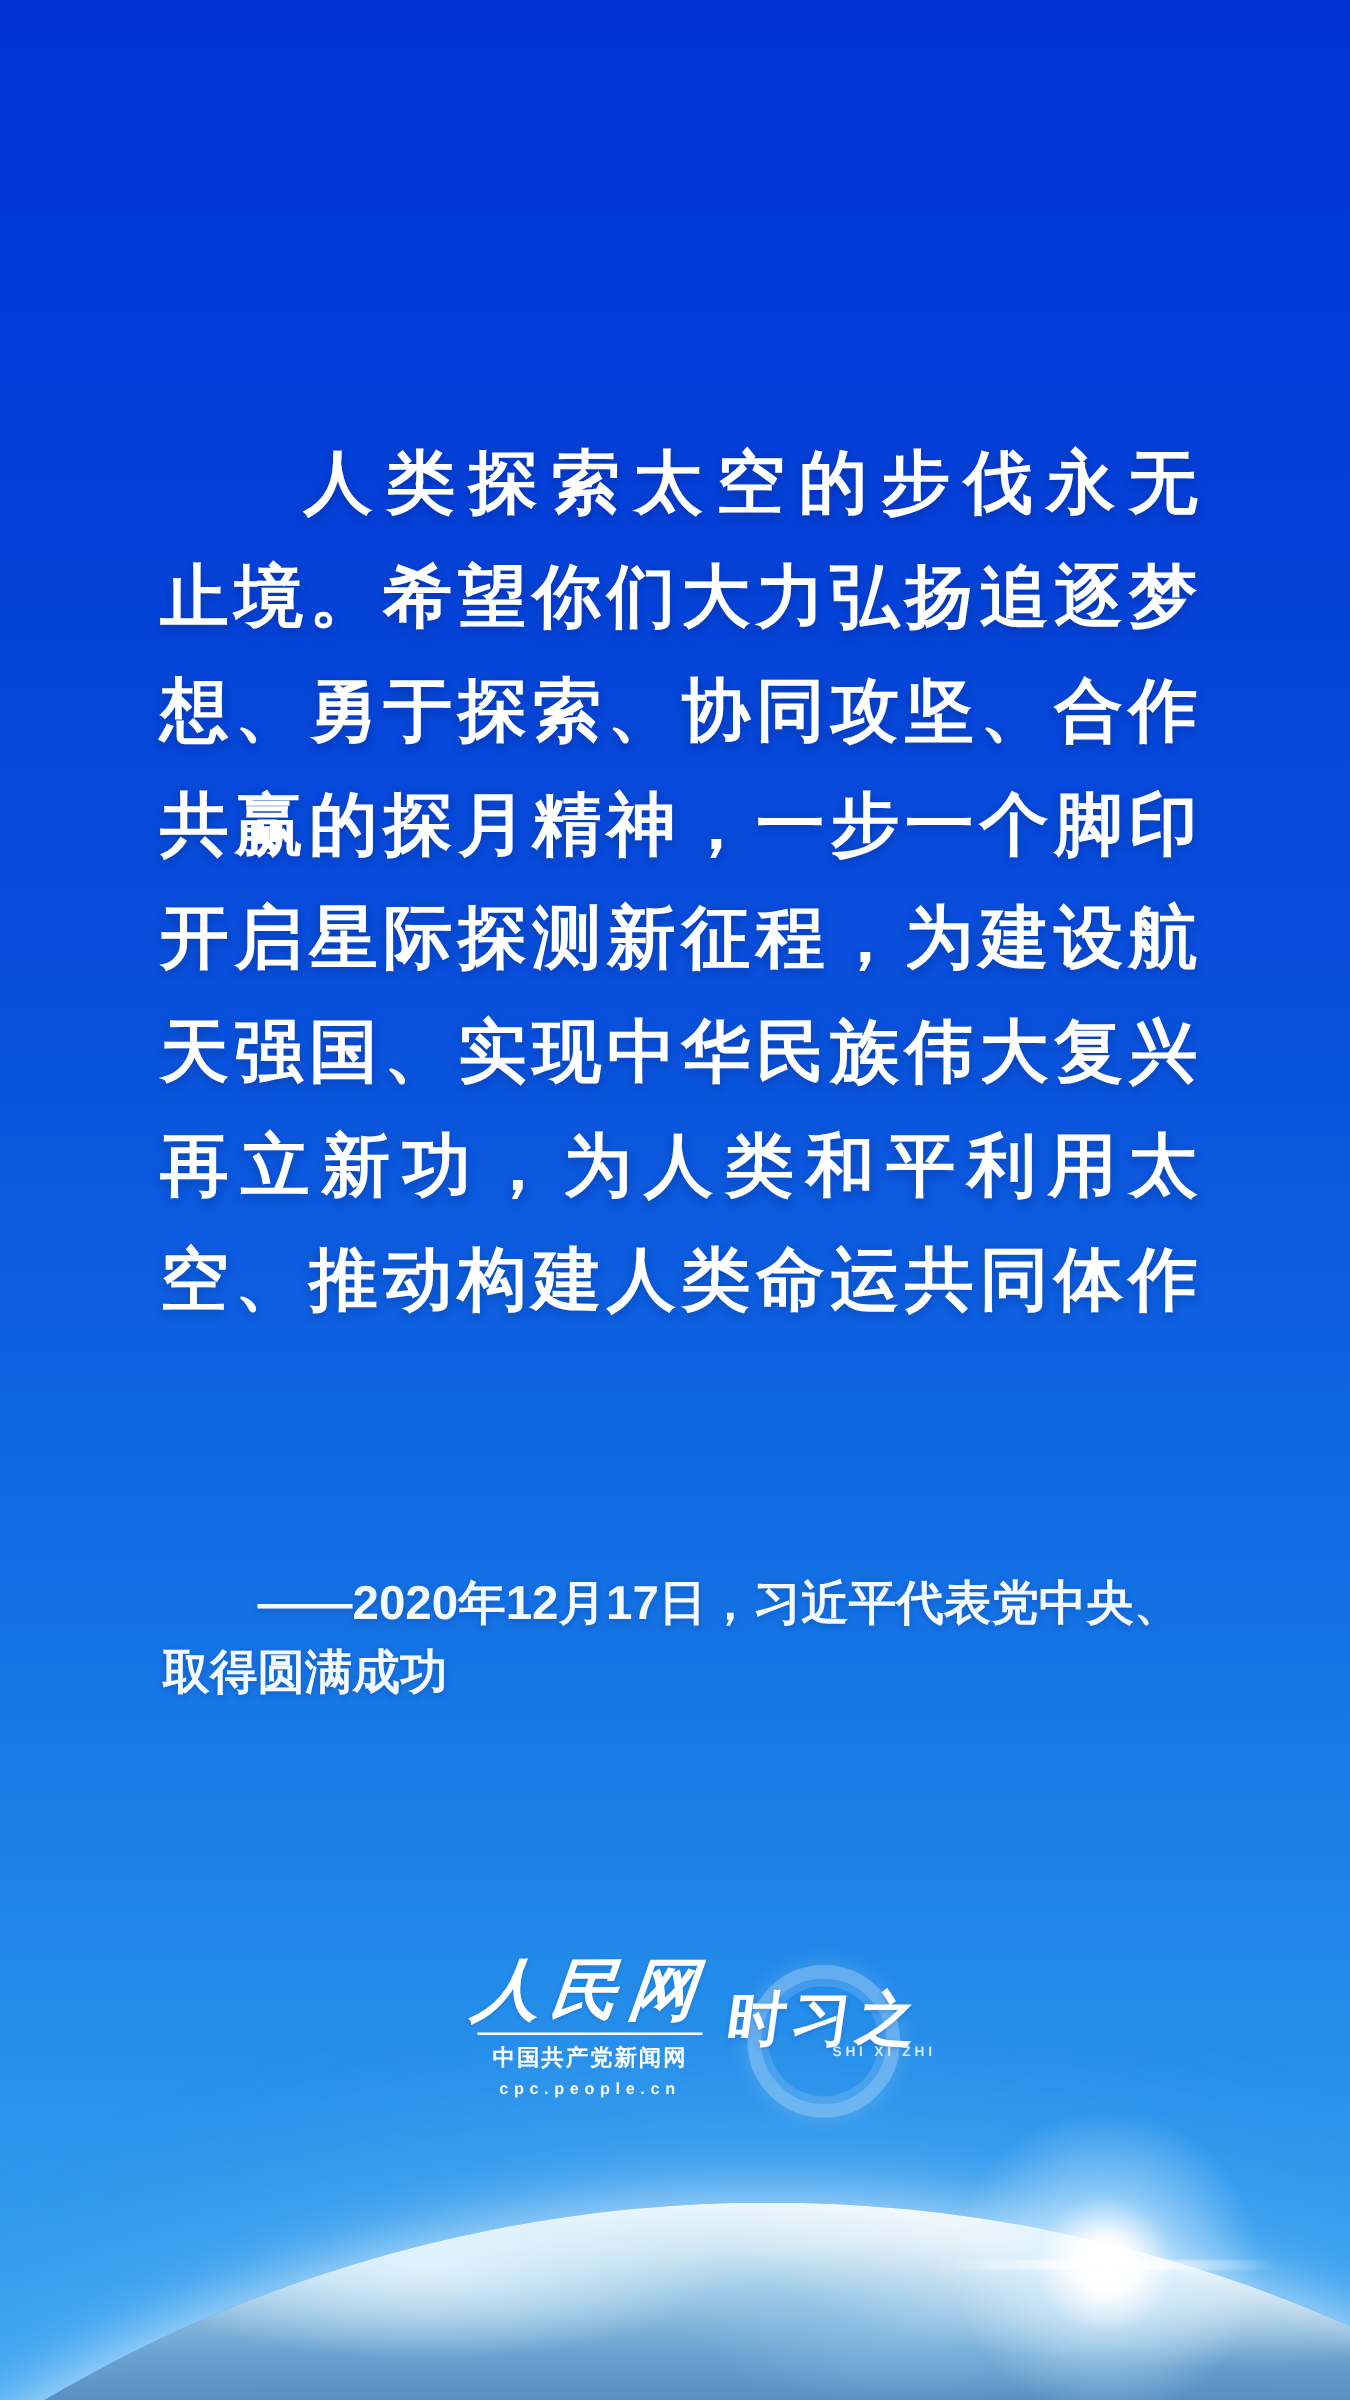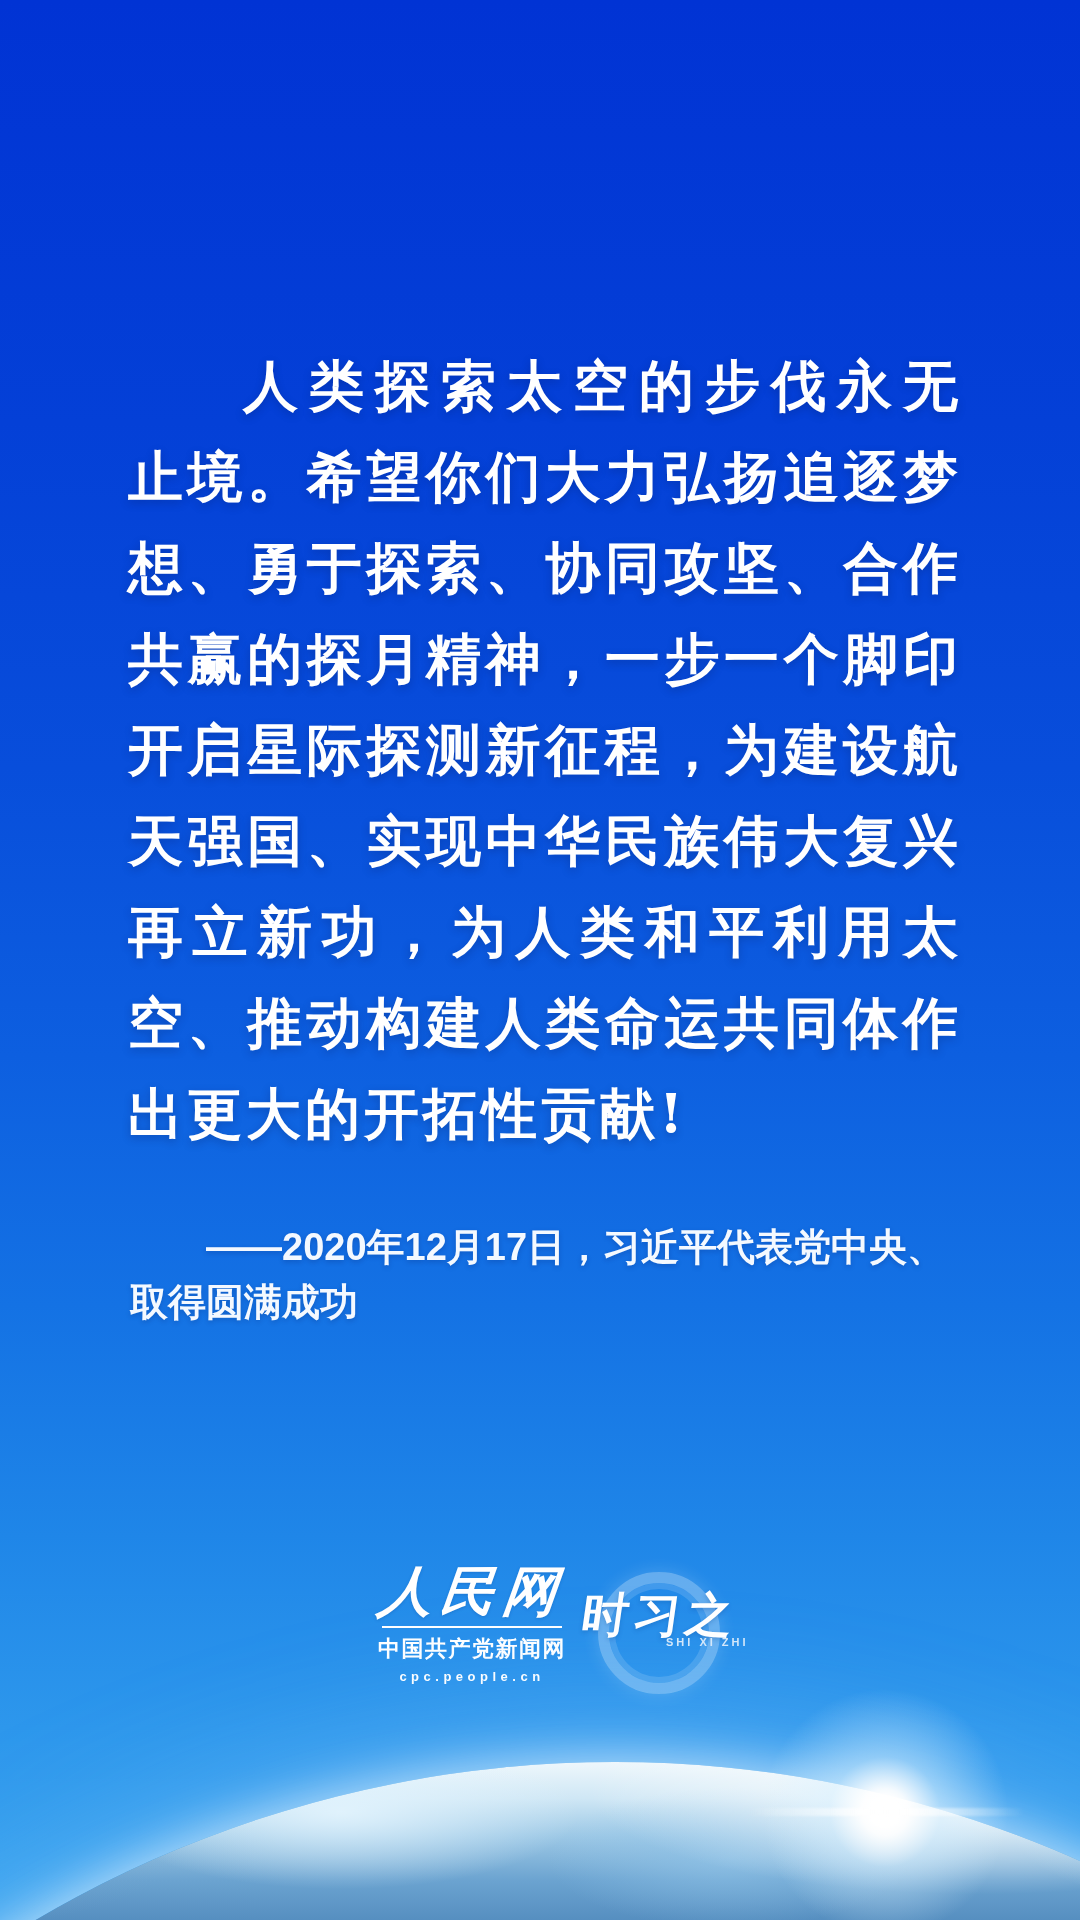--- a/index.html
+++ b/index.html
@@ -17,30 +17,30 @@
   .q-line{display:flex;justify-content:space-between;align-items:center;height:91px;white-space:nowrap;}
   .q-line span{display:block;}
   .q-indent::before{content:"";display:block;width:104px;flex:0 0 104px;}
   .q-last{justify-content:flex-start;letter-spacing:4px;}
   
   .attr{
     position:absolute;left:130px;top:1220px;width:850px;
     color:#f4f9ff;font-size:38px;line-height:55px;font-weight:700;
     text-shadow:0 2px 5px rgba(0,25,90,.22);
   }
-  .attr-first{padding-left:76px;}
+  .attr-first{padding-left:76px;margin-top:36px;}
   
   .logo-people{position:absolute;left:352px;top:1560px;width:240px;text-align:center;color:#fff;}
   .logo-people .cal{
     font-family:"DejaVu Serif",serif;font-style:italic;font-weight:700;
     font-size:54px;line-height:62px;letter-spacing:8px;transform:skewX(-6deg);
     text-shadow:0 1px 3px rgba(10,60,140,.25);
   }
   .logo-people .rule{width:180px;height:2px;background:#ffffff;margin:4px auto 0;}
-  .logo-people .sub{font-size:22px;font-weight:700;letter-spacing:1.5px;margin-top:6px;white-space:nowrap;}
+  .logo-people .sub{font-size:18px;font-weight:700;letter-spacing:1.5px;margin-top:6px;white-space:nowrap;}
   .logo-people .url{font-size:13px;font-weight:700;letter-spacing:4.5px;margin-top:5px;}
   .logo-sxz{position:absolute;left:570px;top:1560px;width:190px;height:140px;color:#fff;}
   .sxz-ring{
     position:absolute;left:28px;top:12px;width:100px;height:100px;border-radius:50%;
     border:11px solid rgba(255,255,255,.30);
     box-shadow:inset 0 0 0 6px rgba(255,255,255,.14), 0 0 18px rgba(255,255,255,.18);
   }
   .sxz-name{
     position:absolute;left:12px;top:24px;font-size:47px;font-weight:900;
     letter-spacing:5px;transform:skewX(-8deg);white-space:nowrap;
@@ -192,21 +192,20 @@
         <span>建</span>
         <span>人</span>
         <span>类</span>
         <span>命</span>
         <span>运</span>
         <span>共</span>
         <span>同</span>
         <span>体</span>
         <span>作</span>
       </div>
-    <div class="q-line q-last">出更大的开拓性贡献!</div>
   </div>
 
   <div class="attr">
     <div class="attr-first">——2020年12月17日，习近平代表党中央、</div>
     <div>取得圆满成功</div>
   </div>
 
   <div class="logo-people">
     <div class="cal">人民网</div>
     <div class="rule"></div>

